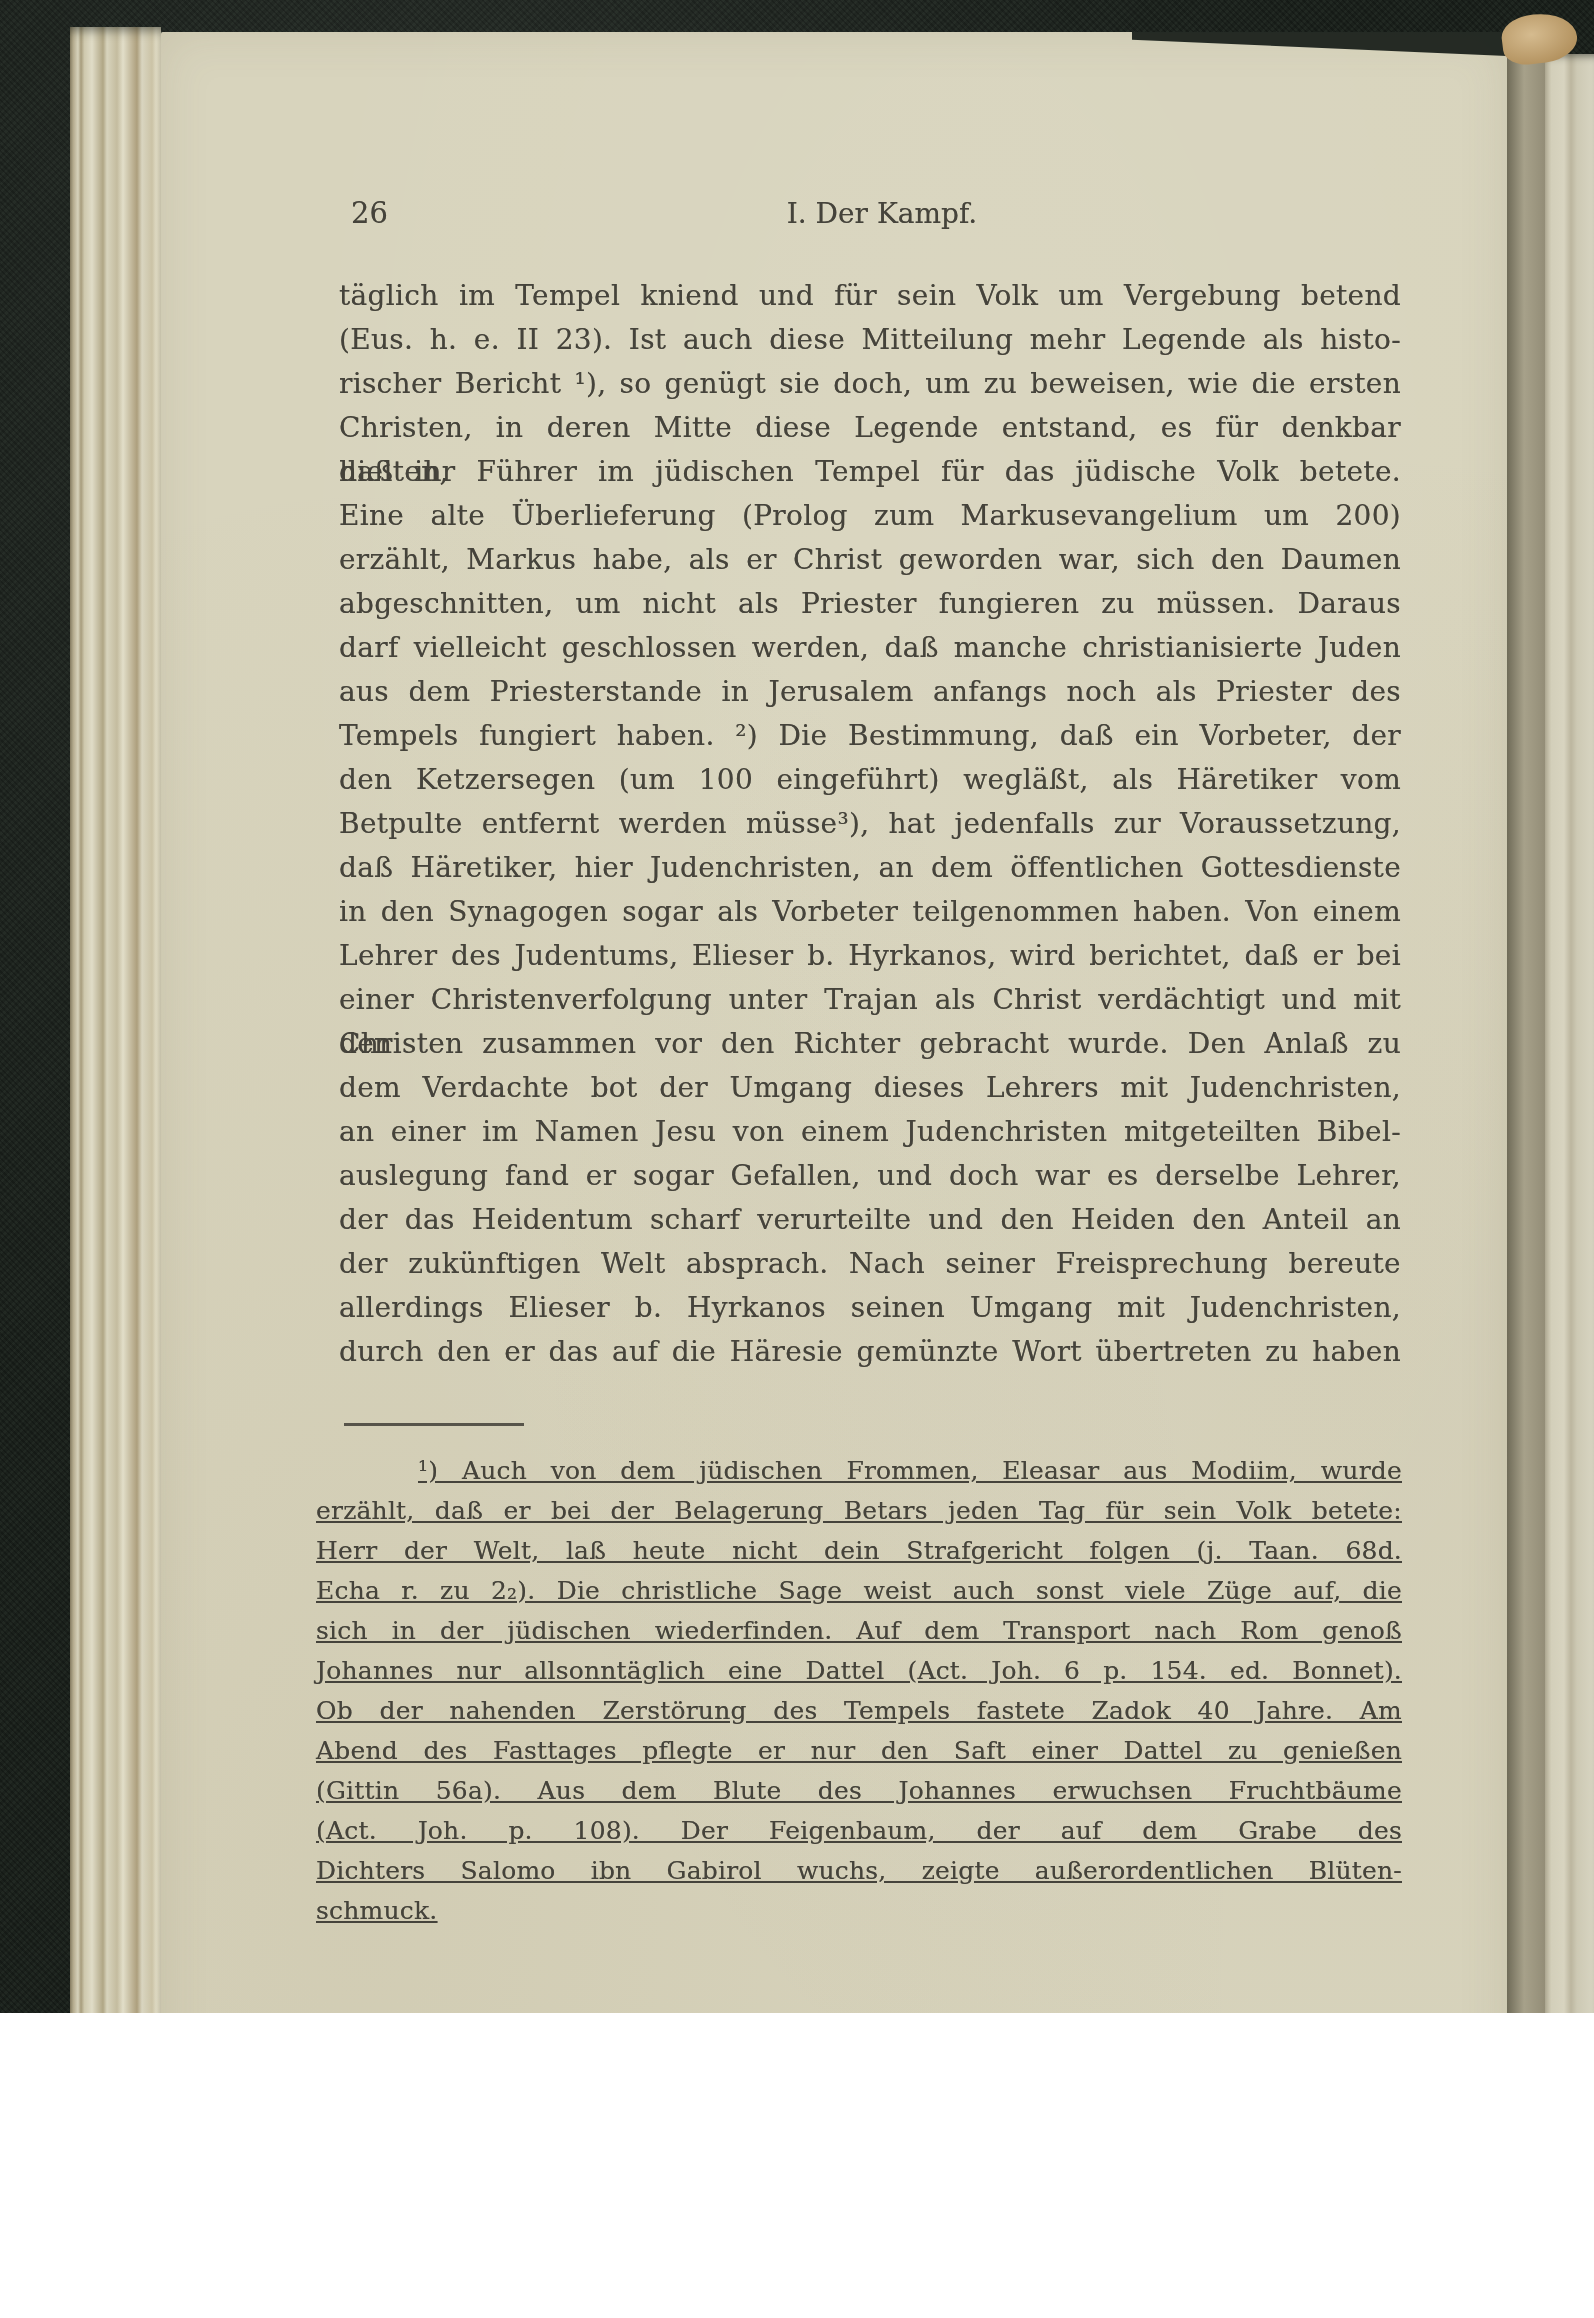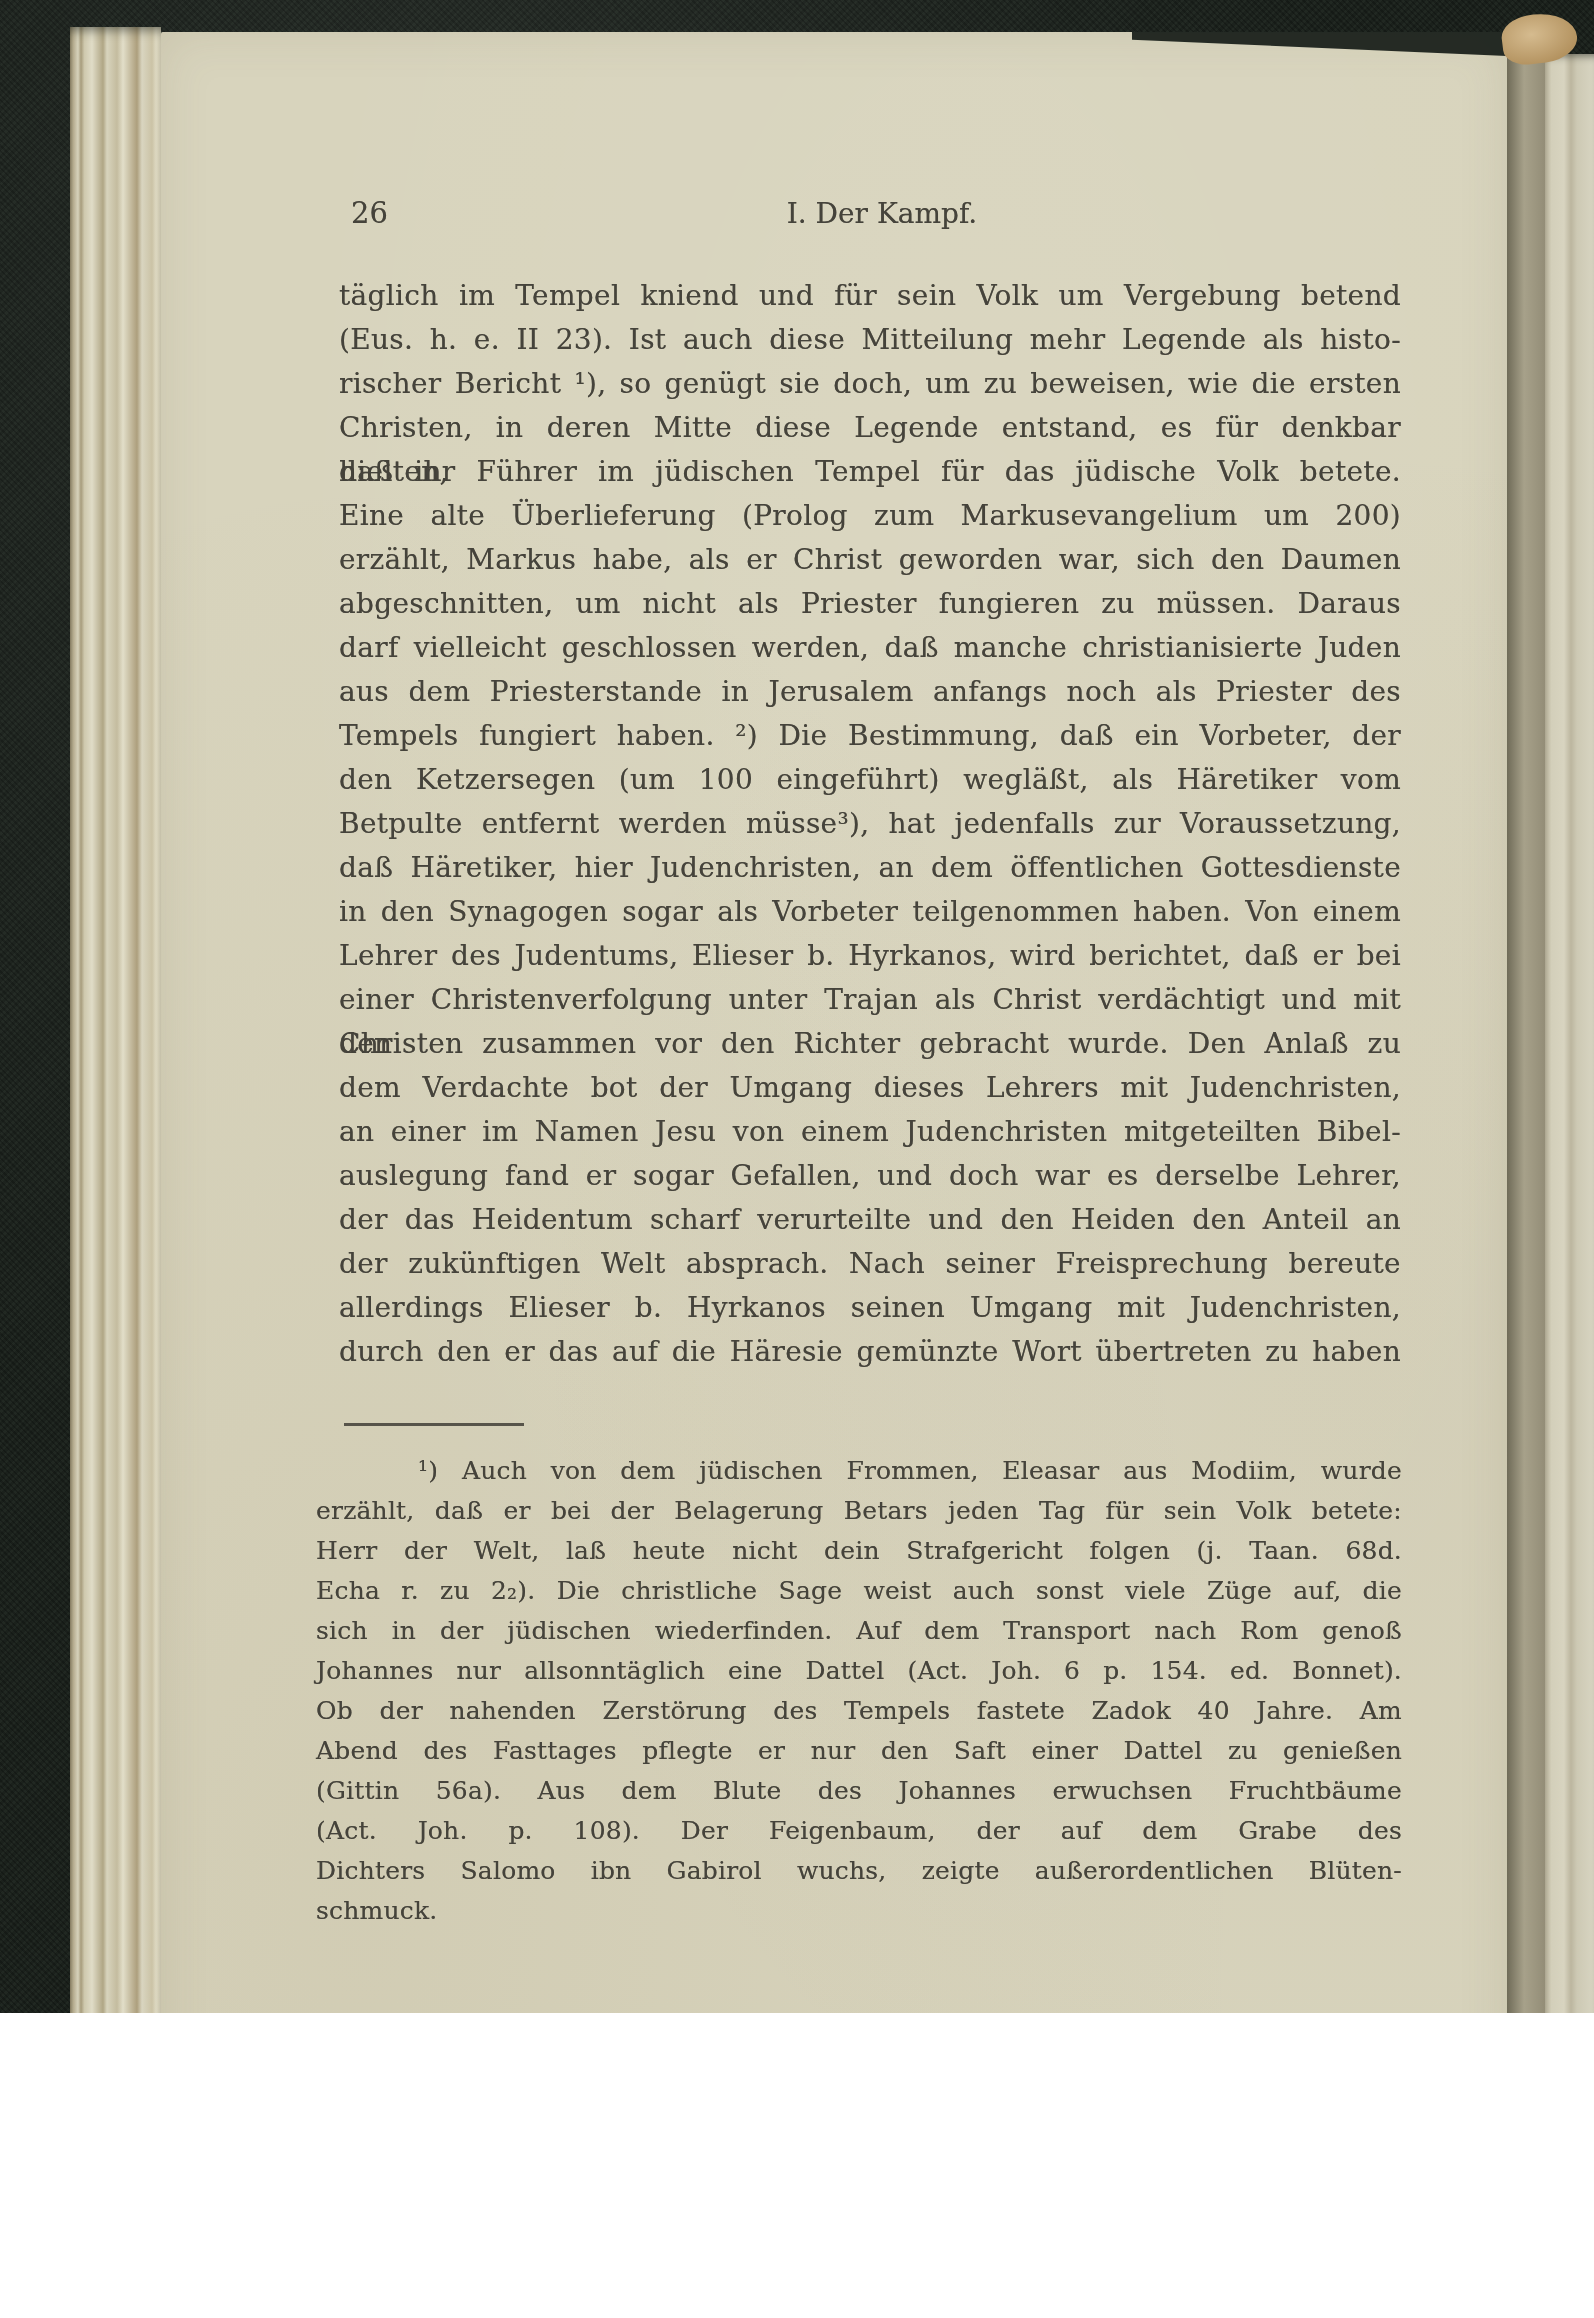--- a/index.html
+++ b/index.html
@@ -48,21 +48,21 @@
     border-radius:1.6px 4.8px 9.6px 24px;
     box-shadow:inset 0 0 48px rgba(120,110,80,0.15);
     color:#45433b;
   }
   .pagenum{position:absolute;left:190px;top:164px;font-size:29px;line-height:35px;}
   .runhead{position:absolute;left:190px;top:164px;width:1062px;text-align:center;font-size:28px;line-height:35px;}
   .body-text{position:absolute;left:178px;top:242px;width:1062px;font-size:28px;word-spacing:2.4px;letter-spacing:0.3px;}
   .bline{height:44px;line-height:44px;}
   .jline{text-align:justify;text-align-last:justify;}
   .rule{position:absolute;left:183px;top:1391px;width:180px;height:3.2px;background:#57544a;}
-  .footnotes{position:absolute;left:155px;top:1419px;width:1086px;font-size:25px;word-spacing:1.6px;letter-spacing:0.2px;}
+  .footnotes{position:absolute;left:155px;top:1419px;width:1086px;font-size:25px;word-spacing:1.6px;letter-spacing:0.2px;text-decoration:underline;}
   .fline{height:40px;line-height:40px;}
   .indent{text-indent:102px;}
   .ink{text-shadow:0 0 0.6px rgba(62,58,48,0.55);}
 </style>
 </head>
 <body>
 
 <div id="scene">
   <div class="edge-stack"></div>
   <div class="step1"></div>

